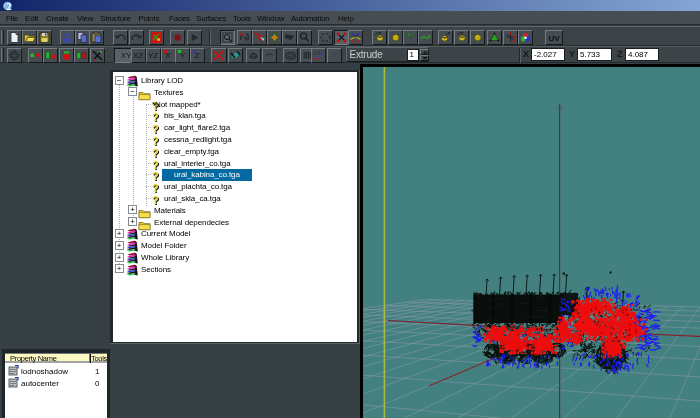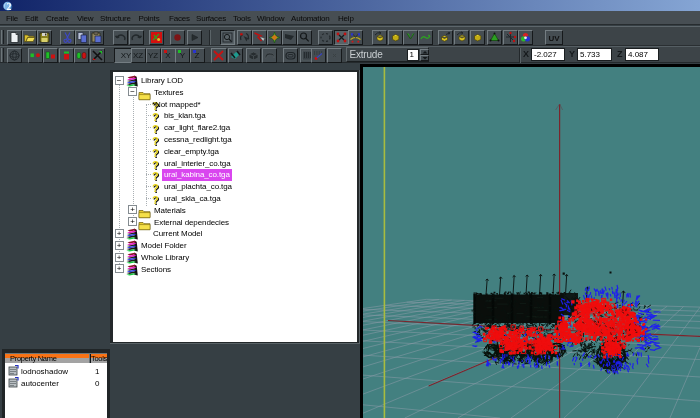--- a/index.html
+++ b/index.html
@@ -15,25 +15,25 @@
 .btn.pr{background:#596267;border-top:1px solid #16191b;border-left:1px solid #16191b;border-right:1px solid #747d82;border-bottom:1px solid #747d82}
 .btn svg{position:absolute;left:0px;top:0px}
 .tsep{position:absolute;width:2px;height:15px;border-left:1px solid #23282b;border-right:1px solid #5b6468}
 .grab{position:absolute;width:3px;height:14px;border-left:1px solid #6d767a;border-right:1px solid #1c2023;background:#454d52}
 .tlab{position:absolute;font-size:10px;color:#c9ced1;line-height:15px;letter-spacing:-0.2px}
 .tfield{position:absolute;height:13px;background:#fff;border:1px solid #1a1e20;font-size:8px;color:#000;line-height:11px;padding-left:2px}
 .axlab{position:absolute;font-size:9px;font-weight:bold;color:#14181a;line-height:15px}
 #treebox{left:110px;top:70px;width:250px;height:274px;background:#23282a;border-bottom:1px solid #596266;border-right:1px solid #596266}
 #tree{position:absolute;left:3px;top:2px;width:244px;height:270px;background:#fff;overflow:hidden}
 .trow{position:absolute;height:12px;font-size:8px;color:#000;line-height:12px;white-space:nowrap;letter-spacing:-0.1px}
-.sel{background:#d946ef;color:#fff;padding:0 2px}
+.sel{background:#0369a1;color:#fff;padding:0 12px}
 .ebox{position:absolute;width:9px;height:9px;background:#fff;border:1px solid #848b90;font-size:8px;line-height:7px;text-align:center;color:#000}
 #propbox{left:2px;top:349px;width:108px;height:69px;background:#202527;border-bottom:0}
 #prop{position:absolute;left:3px;top:4px;width:102px;height:65px;background:#fff;overflow:hidden}
-#prophdr{position:absolute;left:0;top:0;width:102px;height:10px;background:#f97316;border-top:1px solid #6d767a;border-bottom:5px solid #a3a3a3}
+#prophdr{position:absolute;left:0;top:0;width:102px;height:10px;background:#fef9c3;border-top:1px solid #6d767a;border-bottom:2px solid #a3a3a3}
 #prophdr div{position:absolute;top:0;font-size:7.5px;color:#000;line-height:10px;letter-spacing:-0.3px}
 .prow{position:absolute;font-size:8px;color:#000;line-height:12px}
 #vp{left:360px;top:64px;width:340px;height:354px;background:#000}
 </style></head><body>
 
 <div class="abs" id="title">
  <svg class="abs" style="left:3px;top:1px" width="10" height="10" viewBox="0 0 10 10">
   <circle cx="4.5" cy="5" r="4.3" fill="#7db4e8"></circle>
   <path d="M1.5 6.5 A4 4 0 0 1 4 1.2 A5 5 0 0 0 2.5 8 Z" fill="#cfe7fa"></path>
   <path d="M3.2 9.2 Q7.5 8.8 8.6 4.4 L9.4 5.6 Q9 8.8 5.8 9.8 Z" fill="#2a5f9e"></path>
@@ -478,21 +478,21 @@
       <div class="ebox" style="left:1.5px;top:156.9px">+</div>
       <div class="abs" style="left:11.5px;top:155.4px"><svg width="14" height="13" viewBox="0 0 14 13">
           <path d="M9.3 0.6l2.4 1.3 1.1 9.6-3.5-0.8z" fill="#101010"></path>
           <path d="M2.5 2.2 l7-1.4 2.3 1.2-7 1.5z" fill="#8a1226"></path>
           <path d="M2.1 4.3l7-1.5 2.6 0.9-7 1.5z" fill="#ee16c8"></path>
           <path d="M1.9 5.9l7-1.5 2.8 0.8-7 1.5z" fill="#202020"></path>
           <path d="M1.7 7.5l7-1.5 3 0.8-7 1.5z" fill="#2a3cf0"></path>
           <path d="M1.5 9.1l7-1.5 3.2 0.8-7 1.5z" fill="#1a1a1a"></path>
           <path d="M1.3 10.7l7-1.5 3.4 0.8-7 1.6z" fill="#14c83c"></path>
         </svg></div>
-      <div class="trow" style="left:40px;top:156.4px">Current Model</div>
+      <div class="trow" style="left:28px;top:156.4px">Current Model</div>
       <div class="ebox" style="left:1.5px;top:168.7px">+</div>
       <div class="abs" style="left:11.5px;top:167.2px"><svg width="14" height="13" viewBox="0 0 14 13">
           <path d="M9.3 0.6l2.4 1.3 1.1 9.6-3.5-0.8z" fill="#101010"></path>
           <path d="M2.5 2.2 l7-1.4 2.3 1.2-7 1.5z" fill="#8a1226"></path>
           <path d="M2.1 4.3l7-1.5 2.6 0.9-7 1.5z" fill="#ee16c8"></path>
           <path d="M1.9 5.9l7-1.5 2.8 0.8-7 1.5z" fill="#202020"></path>
           <path d="M1.7 7.5l7-1.5 3 0.8-7 1.5z" fill="#2a3cf0"></path>
           <path d="M1.5 9.1l7-1.5 3.2 0.8-7 1.5z" fill="#1a1a1a"></path>
           <path d="M1.3 10.7l7-1.5 3.4 0.8-7 1.6z" fill="#14c83c"></path>
         </svg></div>

